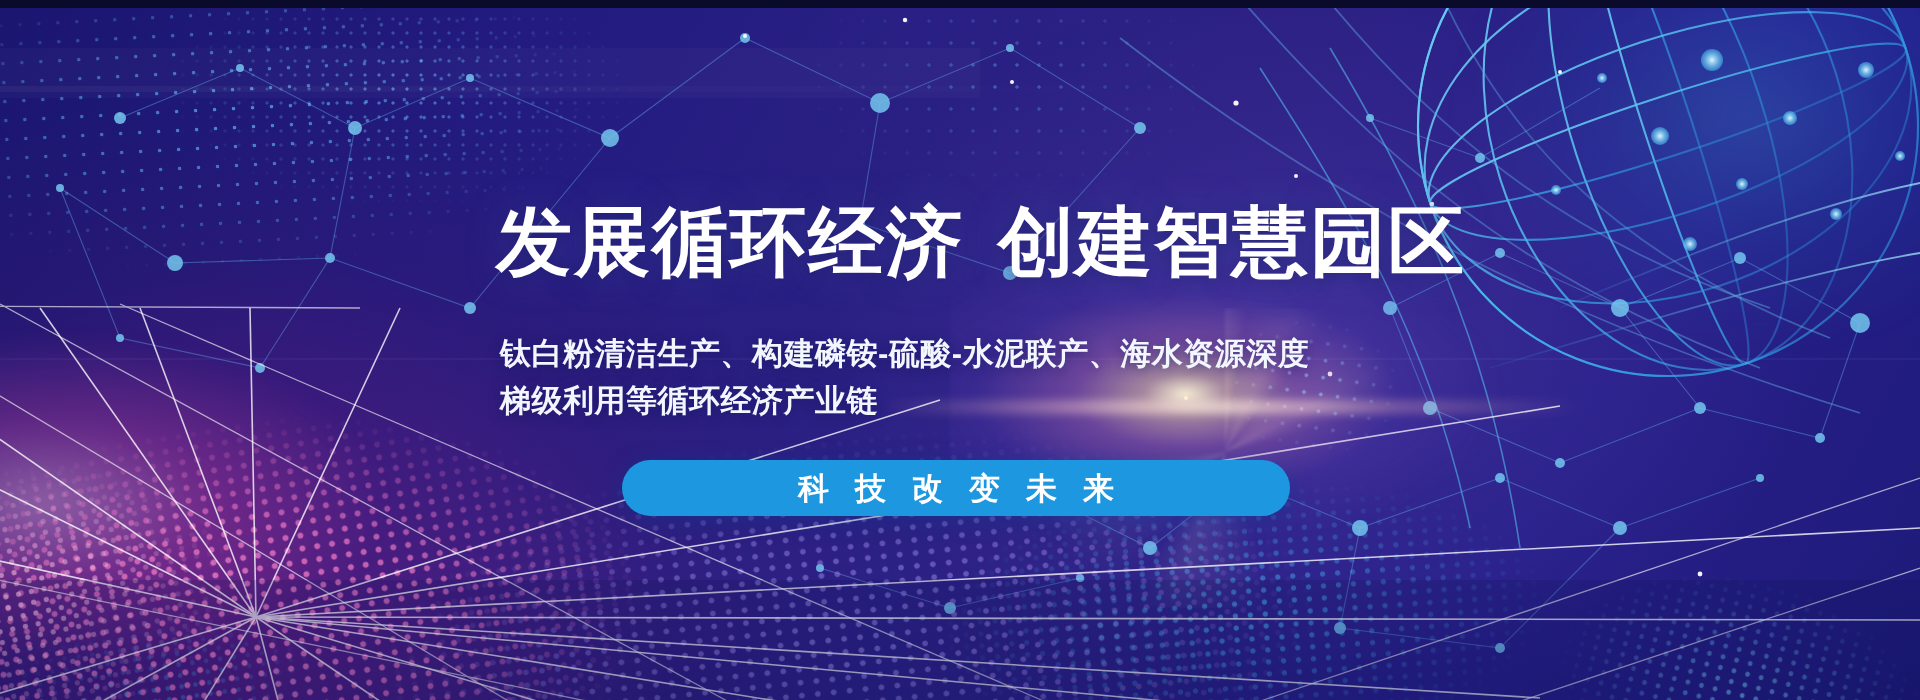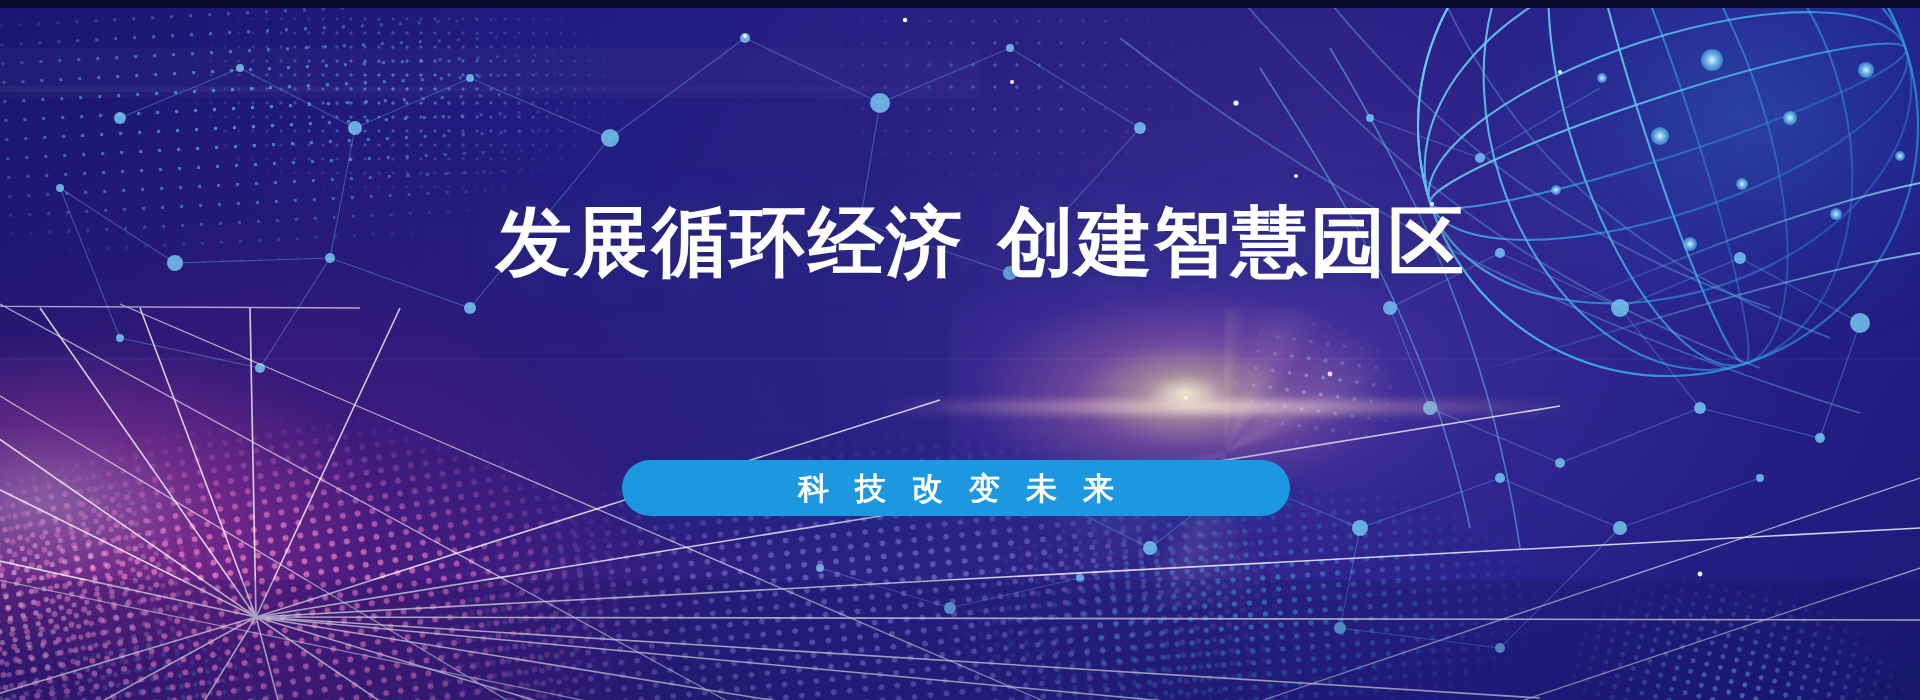--- a/index.html
+++ b/index.html
@@ -358,20 +358,22 @@
 
   <div class="band band-d"></div>
 
   <div class="content">
 
     <div class="title">
       <span>发展循环经济</span><span class="gap"></span><span>创建智慧园区</span>
     </div>
 
     <div class="subtitle">
+      <div>钛白粉清洁生产、构建磷铵-硫酸-水泥联产、海水资源深度</div>
+      <div>梯级利用等循环经济产业链</div>
     </div>
 
     <div class="cta">
       <span>科技改变未来</span>
     </div>
 
   </div>
 </div>
 
 </body></html>

